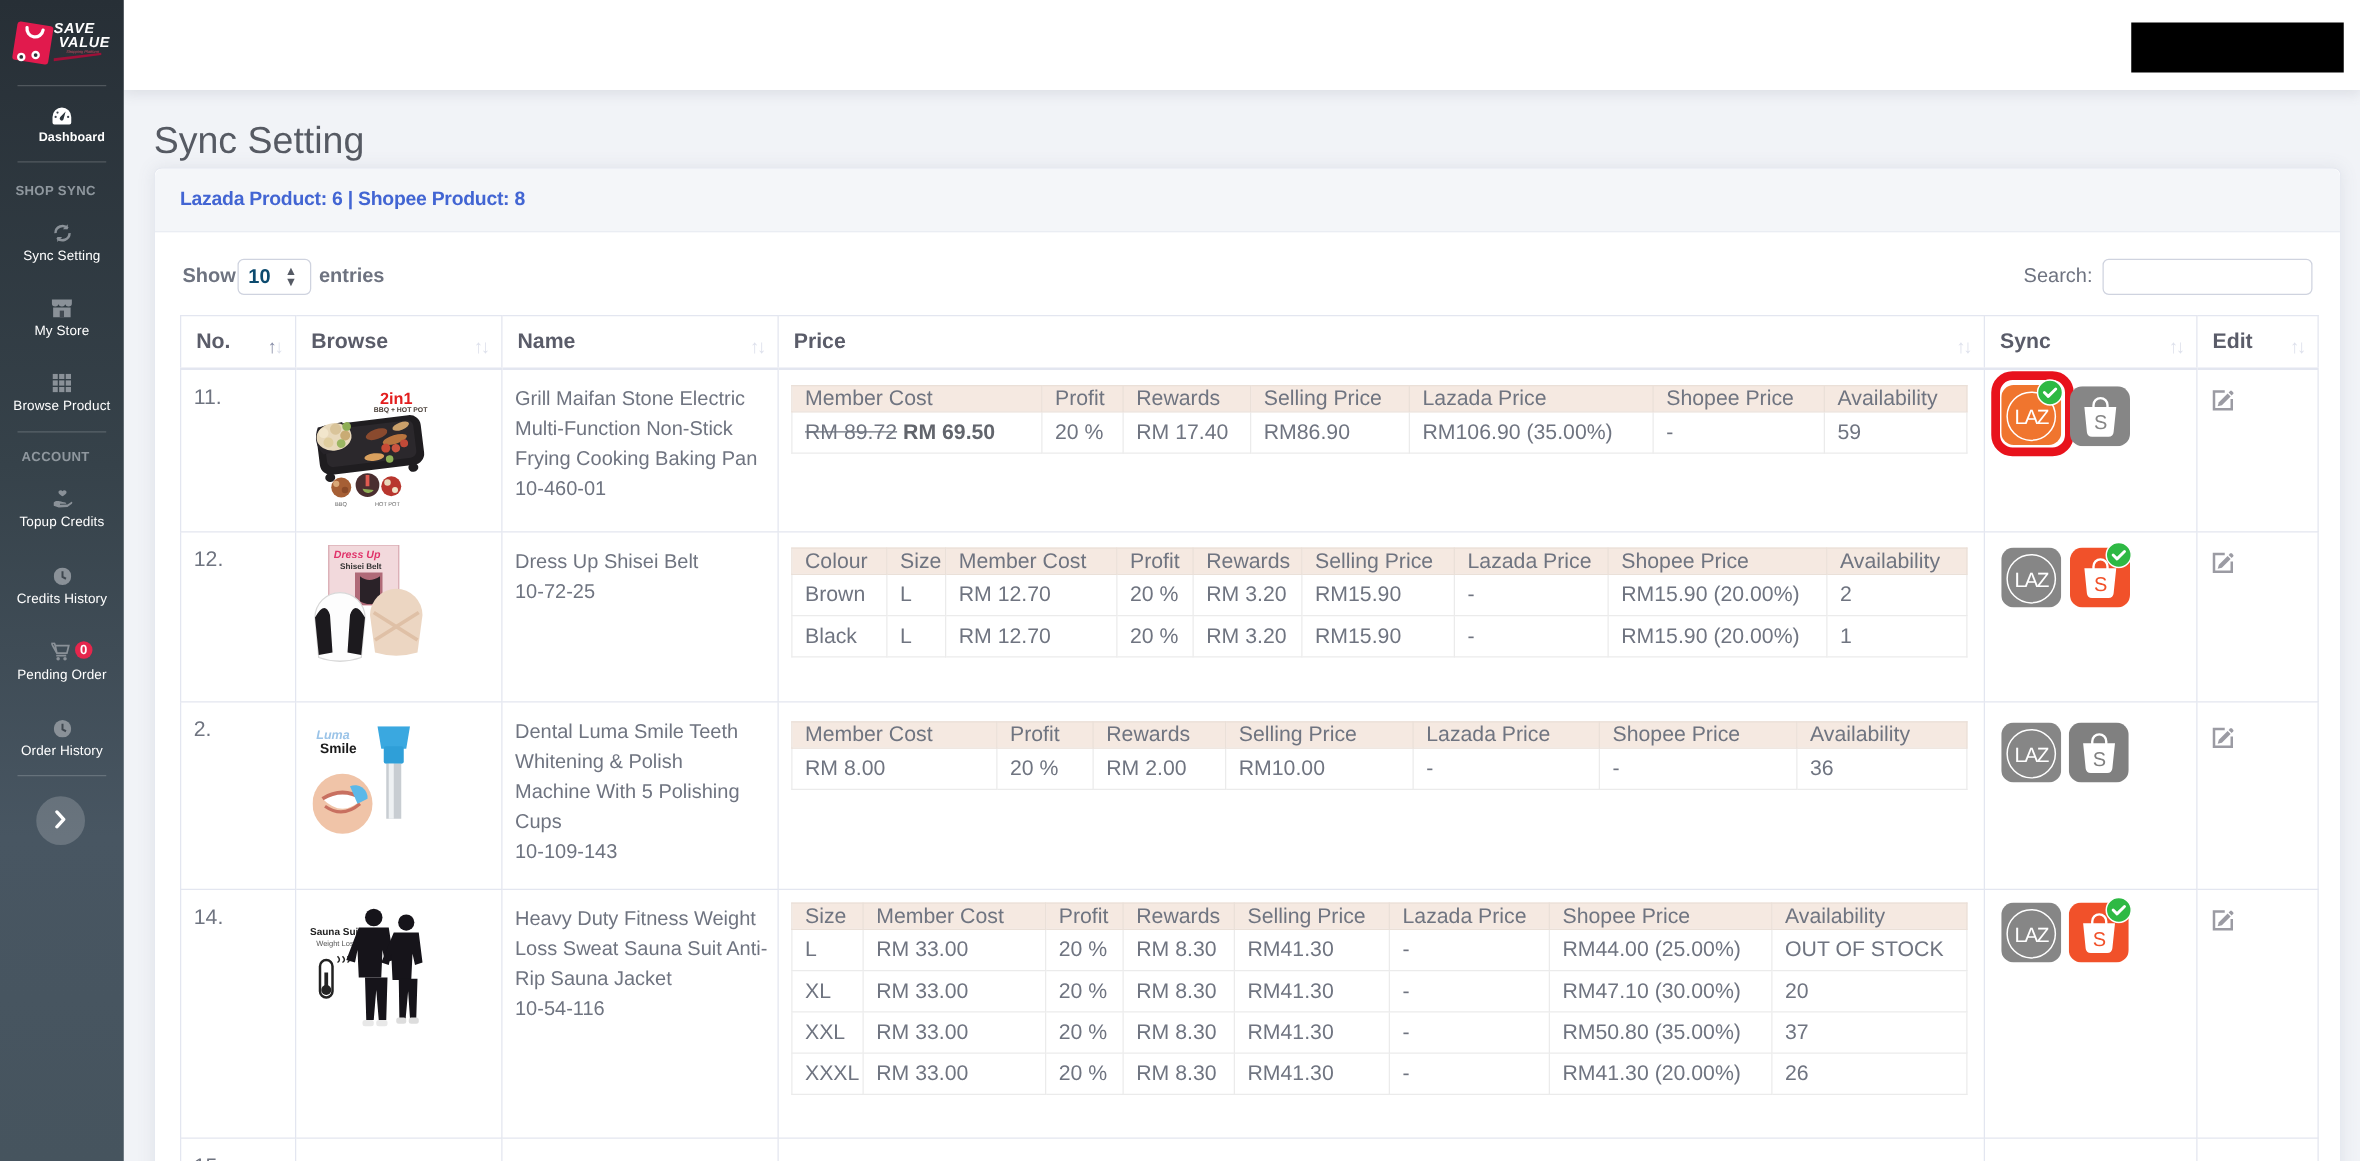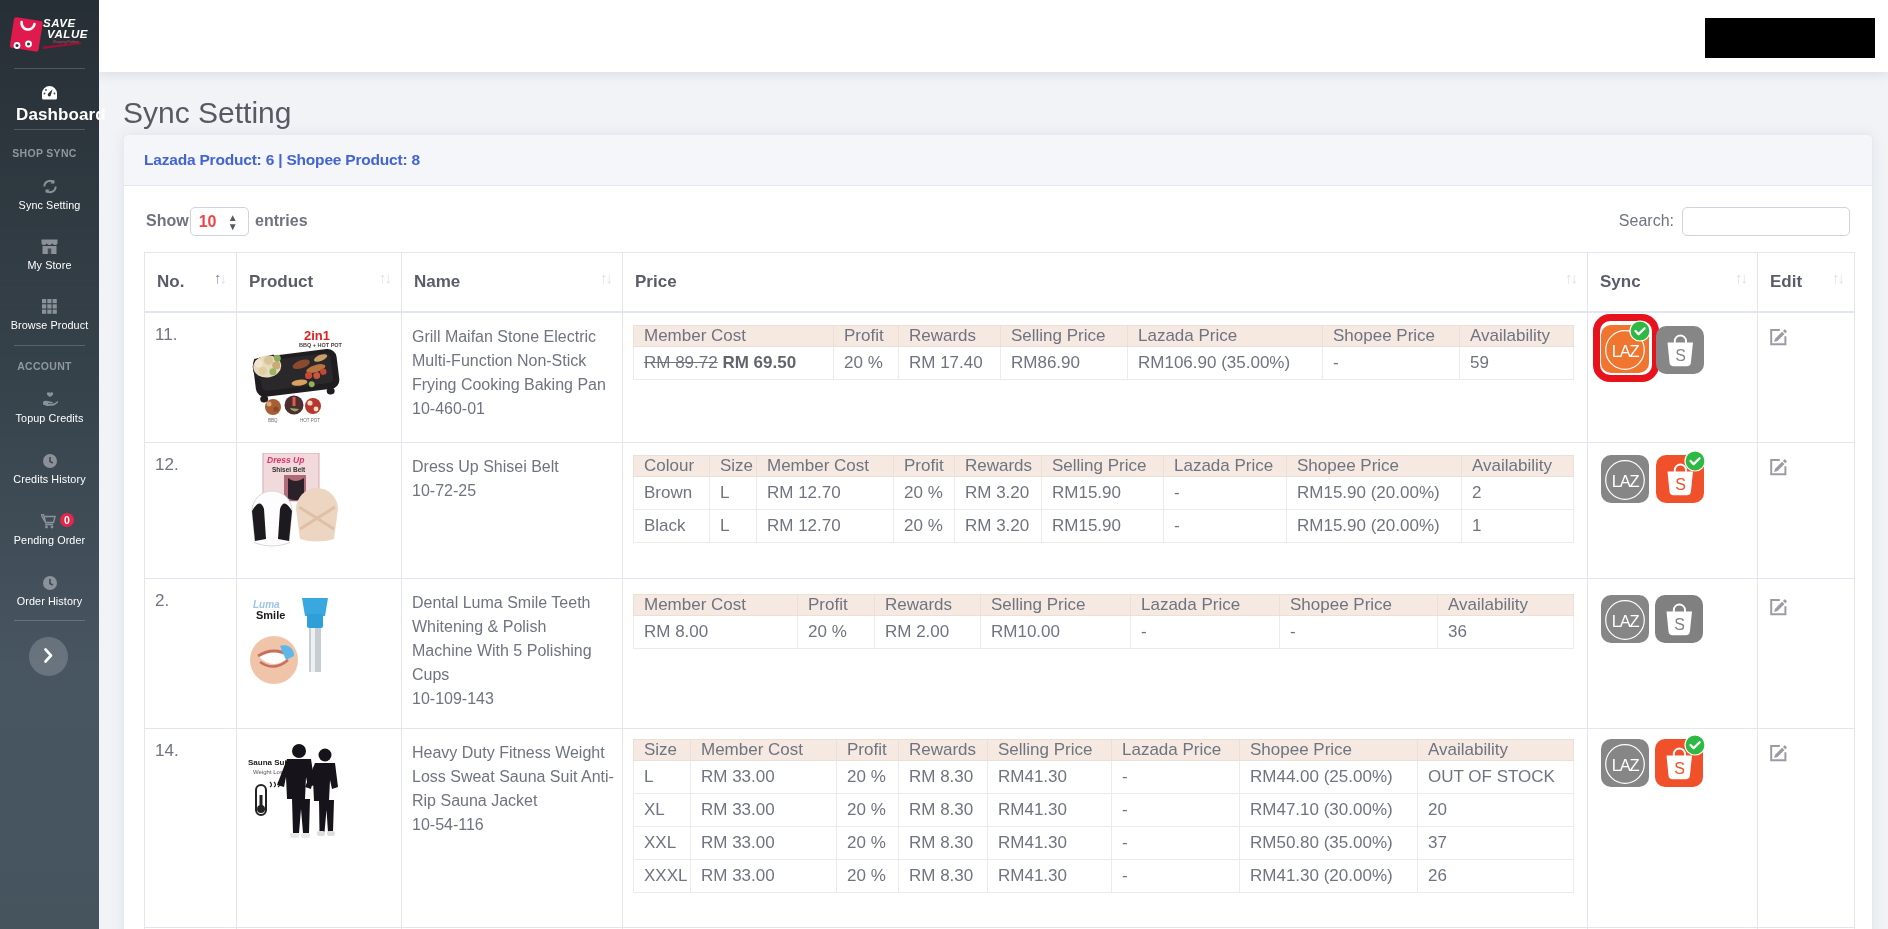--- a/index.html
+++ b/index.html
@@ -5,21 +5,21 @@
 * { margin:0; padding:0; box-sizing:border-box; }
 html,body { width:1888px; height:929px; overflow:hidden; font-family:"Liberation Sans", sans-serif; }
 body { position:relative; background:#f1f3f7; }
 
 
 .sidebar { position:absolute; left:0; top:0; width:99px; height:929px;
   background:linear-gradient(180deg,#272f36 0%,#36424a 40%,#485662 72%,#46545e 100%); z-index:5; }
 .sep { position:absolute; left:14px; width:71px; height:1px; background:rgba(255,255,255,0.18); }
 .sitem { position:absolute; left:0; width:99px; text-align:center; color:#fff; }
 .sitem .lbl { font-size:10.8px; color:#fff; letter-spacing:0.1px; }
-.sitem .lbl.b { font-weight:bold; font-size:17px;padding-left:16px; }
+.sitem .lbl.b { font-weight:bold; font-size:10px;padding-left:16px; }
 .shead { position:absolute; left:0; width:89px; text-align:center; font-size:10.5px; font-weight:bold; color:#8f979e; letter-spacing:.3px; }
 .sicon { display:block; margin:0 auto 5px; }
 .badge0 { position:absolute; left:60px; top:-1px; background:#e5264c; color:#fff; font-size:10.5px; font-weight:bold; border-radius:7px; padding:1px 4px; }
 .toggler { position:absolute; left:29px; top:637px; width:39px; height:39px; border-radius:50%; background:rgba(255,255,255,0.18); }
 .toggler svg { margin:11px auto; display:block; }
 
 
 .topbar { position:absolute; left:99px; top:0; width:1789px; height:72px; background:#fff; box-shadow:0 3px 10px rgba(90,100,120,0.14); }
 .blackbox { position:absolute; left:1606px; top:18px; width:170px; height:40px; background:#000; }
 
@@ -27,28 +27,28 @@
 .main { position:absolute; left:99px; top:72px; width:1789px; height:857px; }
 h1 { position:absolute; left:24px; top:24px; font-size:30px; font-weight:400; color:#565a63; letter-spacing:0; }
 .card { position:absolute; left:24px; top:62px; width:1750px; height:830px; background:#fff; border:1px solid #e6e9f0; border-radius:6px; box-shadow:0 0 14px rgba(90,100,120,0.10); }
 .chead { height:51px; background:#f4f6f9; border-bottom:1px solid #e3e6f0; border-radius:6px 6px 0 0;
   line-height:50px; padding-left:20px; color:#4265d3; font-weight:bold; font-size:15.5px; letter-spacing:-0.2px; }
 .cbody { position:relative; padding:20px; }
 
 .lblgray { color:#6e7380; font-size:16px; }
 .showwrap { position:absolute; left:22px; top:21px;font-weight:bold; }
 .selbox { display:inline-block; width:59px; height:29px; border:1px solid #cfd3df; border-radius:5px; position:relative; vertical-align:middle; margin:0 2px 0 1px; }
-.selbox .num { position:absolute; left:8px; top:5px; font-size:16px; color:#ef4444; }
+.selbox .num { position:absolute; left:8px; top:5px; font-size:16px; color:#0c4a6e; }
 .selbox .arr { position:absolute; right:10px; top:6px; font-size:10px; color:#555a64; line-height:8.5px; }
 .searchwrap { position:absolute; right:22px; top:21px; }
 .searchwrap .inp { display:inline-block; width:168px; height:29px; border:1px solid #cfd3df; border-radius:5px; vertical-align:middle; margin-left:8px; }
 
 
 table.dt { position:absolute; left:20px; top:66px; width:1710px; border-collapse:collapse; table-layout:fixed; }
-table.dt>thead>tr>th { border:1px solid #e3e6f0; border-bottom:2px solid #e3e6f0; height:59px; padding:0 12px;
+table.dt>thead>tr>th { border:1px solid #e3e6f0; border-bottom:2px solid #e3e6f0; height:42px; padding:0 12px;
   text-align:left; font-size:17px; color:#5a5c69; position:relative; }
 table.dt>tbody>tr>td { border:1px solid #e3e6f0; vertical-align:top; padding:12px 10px; font-size:17px; color:#6f7480; }
 .sort { position:absolute; right:11px; top:16px; font-size:15px; color:#dee1ec; letter-spacing:-2px; }
 .sort .on { color:#868ca6; }
 .rowname { line-height:24px; font-size:16px; color:#6f7480; white-space:nowrap; }
 
 
 table.pt { border-collapse:collapse; table-layout:fixed; width:940px; }
 table.pt td { border:1px solid #ebebeb; height:33px; padding:0 10px; font-size:17px; color:#6f7480; }
 table.pt tr.ph td { background:#f5e9e1; border-color:#eae0d8; height:16px; }
@@ -181,21 +181,21 @@
             <col style="width:92px">
             <col style="width:165px">
             <col style="width:221px">
             <col style="width:965px">
             <col style="width:170px">
             <col style="width:97px">
           </colgroup>
         <thead>
             <tr>
           <th><b>No.</b><span class="sort"><span class="on">↑</span>↓</span></th>
-          <th><b>Product</b><span class="sort">↑↓</span></th>
+          <th><b>Browse</b><span class="sort">↑↓</span></th>
           <th><b>Name</b><span class="sort">↑↓</span></th>
           <th><b>Price</b><span class="sort">↑↓</span></th>
           <th><b>Sync</b><span class="sort">↑↓</span></th>
           <th><b>Edit</b><span class="sort">↑↓</span></th>
         </tr>
           </thead>
         <tbody>
         <tr style="height:127px">
           <td>11.</td>
           <td>

